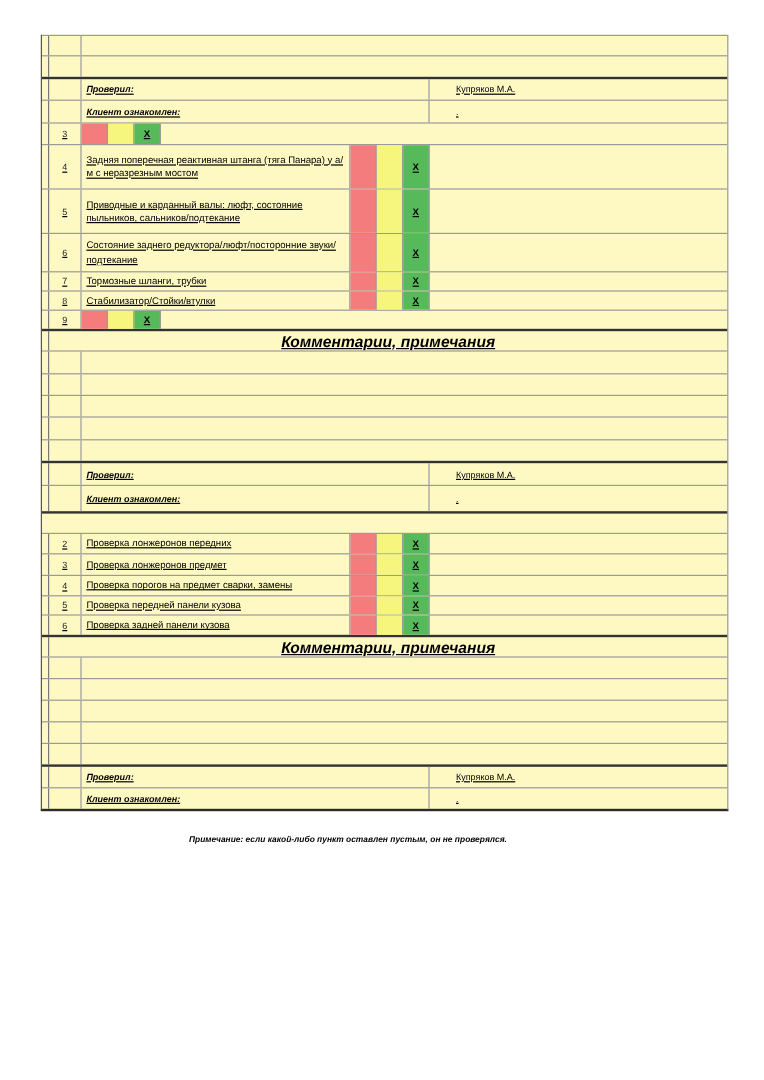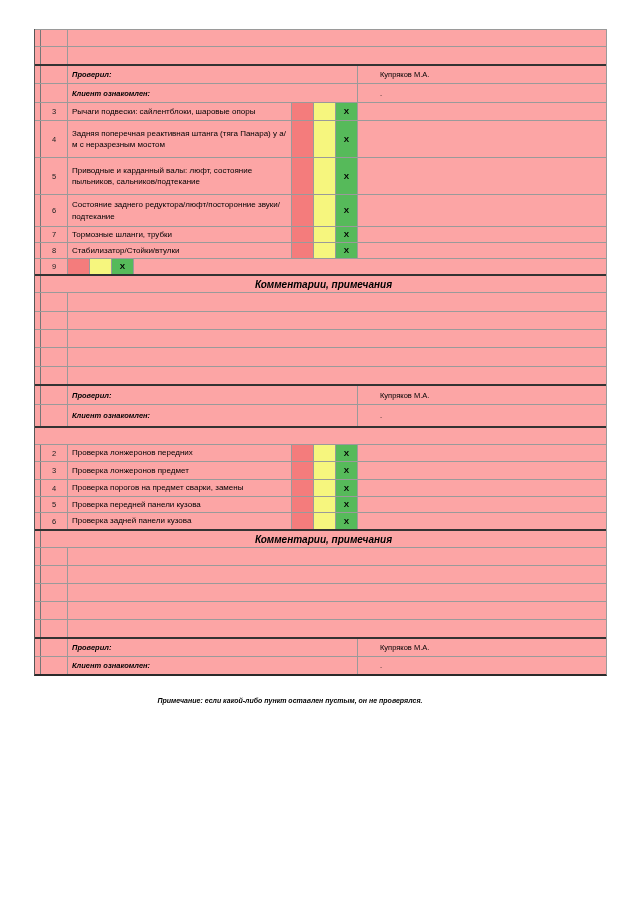--- a/index.html
+++ b/index.html
@@ -1,37 +1,37 @@
 <!DOCTYPE html>
 <html><head>
 <meta charset="utf-8">
 <style>
   html,body{margin:0;padding:0;}
   body{
     width:637px;height:900px;background:#ffffff;position:relative;
     font-family:"Liberation Sans", sans-serif;color:#000;
   }
-  .sheet{position:absolute;left:34px;top:29px;width:571px;background:#fca5a5;
-    border-left:1px solid #555;border-right:1px solid #9a9a9a;border-bottom:2px solid #2b2b2b;}
+  .sheet{position:absolute;left:34px;top:29px;width:571px;background:#fef9c3;
+    border-left:1px solid #555;border-right:1px solid #9a9a9a;border-bottom:2px solid #2b2b2b;text-decoration:underline;}
   .row{display:flex;box-sizing:border-box;border-top:1px solid #9a9a9a;align-items:stretch;}
   .row.bt-dark{border-top:2px solid #333;}
   .h16{height:16px}.h17{height:17px}.h18{height:18px}.h19{height:19px}
   .h20{height:20px}.h22{height:22px}.h32{height:32px}.h37{height:37px}
   .cell{box-sizing:border-box;border-right:1px solid #9a9a9a;display:flex;align-items:center;overflow:hidden;}
   .cell:last-child{border-right:none;}
   .skinny{width:6px;border-right:1px solid #777;}
   .num{width:27px;justify-content:center;font-size:7.5px;color:#222;}
   .desc{width:224px;padding:0 3px 0 4px;font-size:8px;line-height:11.5px;}
   .stat{width:22px;justify-content:center;}
   .rest{flex:1;}
   .siglabel{width:290px;padding-left:4px;font-size:7.5px;font-weight:bold;font-style:italic;}
   .sigval{flex:1;padding-left:4px;font-size:7.5px;margin-left:18px;}
   .merged{flex:1;justify-content:center;}
   .sec-title{font-size:8.5px;font-weight:bold;}
-  .comm-title{font-size:10px;font-weight:bold;font-style:italic;}
+  .comm-title{font-size:13px;font-weight:bold;font-style:italic;}
   .xmark{font-size:8px;font-weight:bold;}
   .wide{flex:1;}
   .footer-note{
     position:absolute;left:34px;top:697px;width:512px;text-align:center;
     font-size:7px;font-weight:bold;font-style:italic;
   }
 </style>
 </head>
 <body>
 
@@ -58,21 +58,20 @@
     <div class="cell skinny"></div>
     <div class="cell num"></div>
     <div class="cell siglabel">Клиент ознакомлен:</div>
     <div class="cell sigval">.</div>
   </div>
 
 
   <div class="row h18">
     <div class="cell skinny"></div>
     <div class="cell num">3</div>
-    <div class="cell desc">Рычаги подвески: сайлентблоки, шаровые опоры</div>
     <div class="cell stat" style="background: rgb(244, 124, 124);"></div>
     <div class="cell stat" style="background: rgb(246, 246, 126);"></div>
     <div class="cell stat" style="background: rgb(86, 186, 90);">
         <span class="xmark">X</span>
       </div>
     <div class="cell rest"></div>
   </div>
   <div class="row h37">
     <div class="cell skinny"></div>
     <div class="cell num">4</div>

